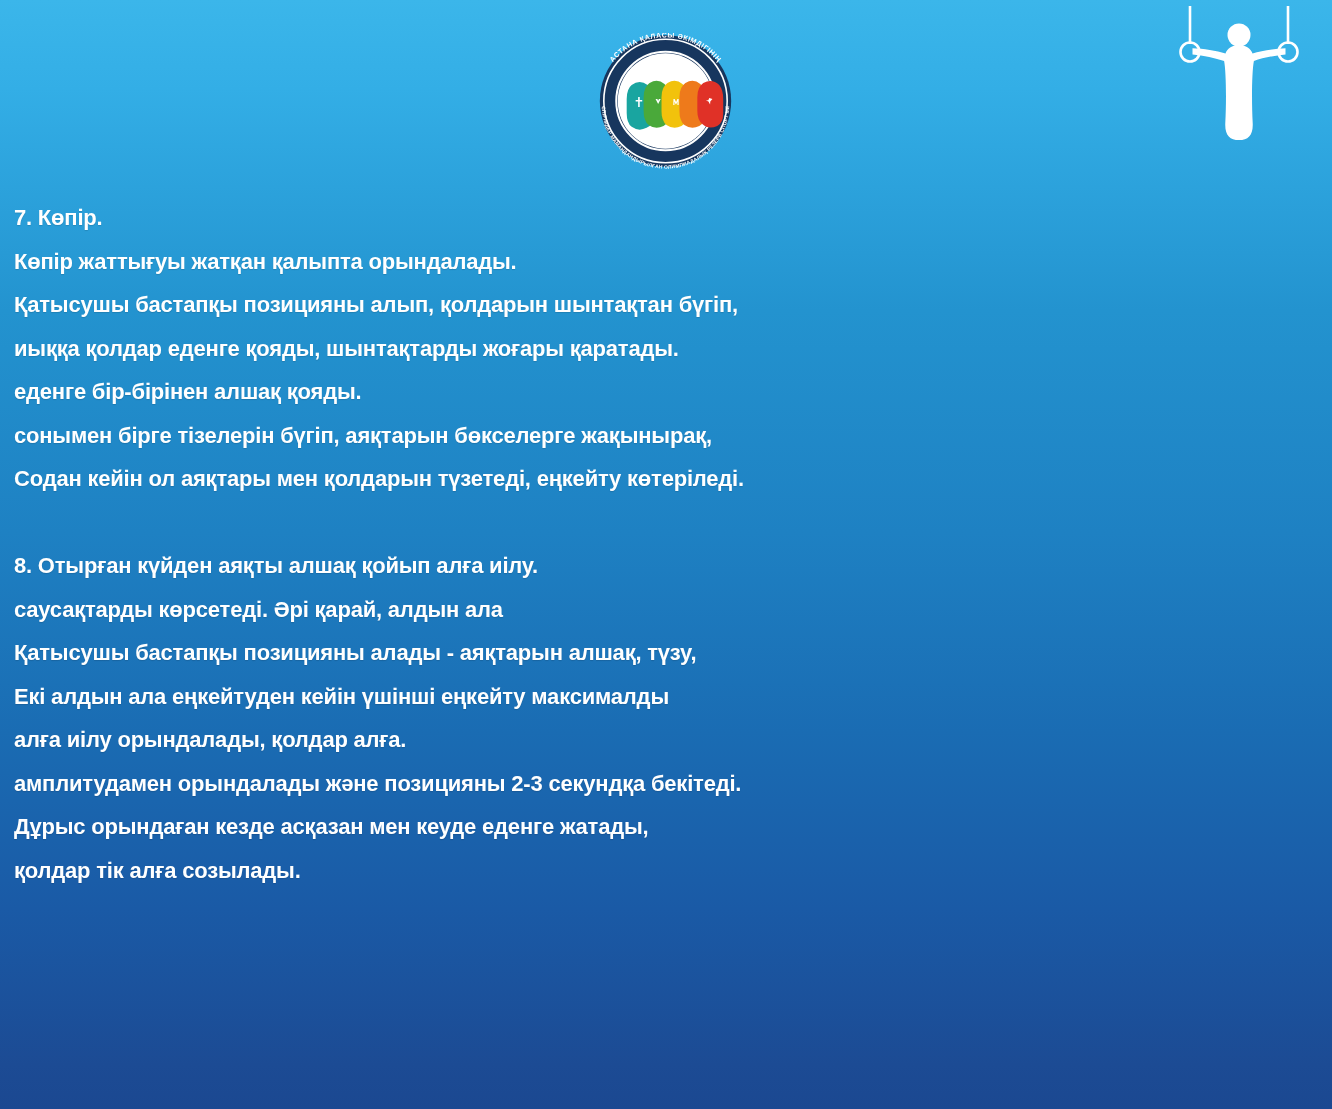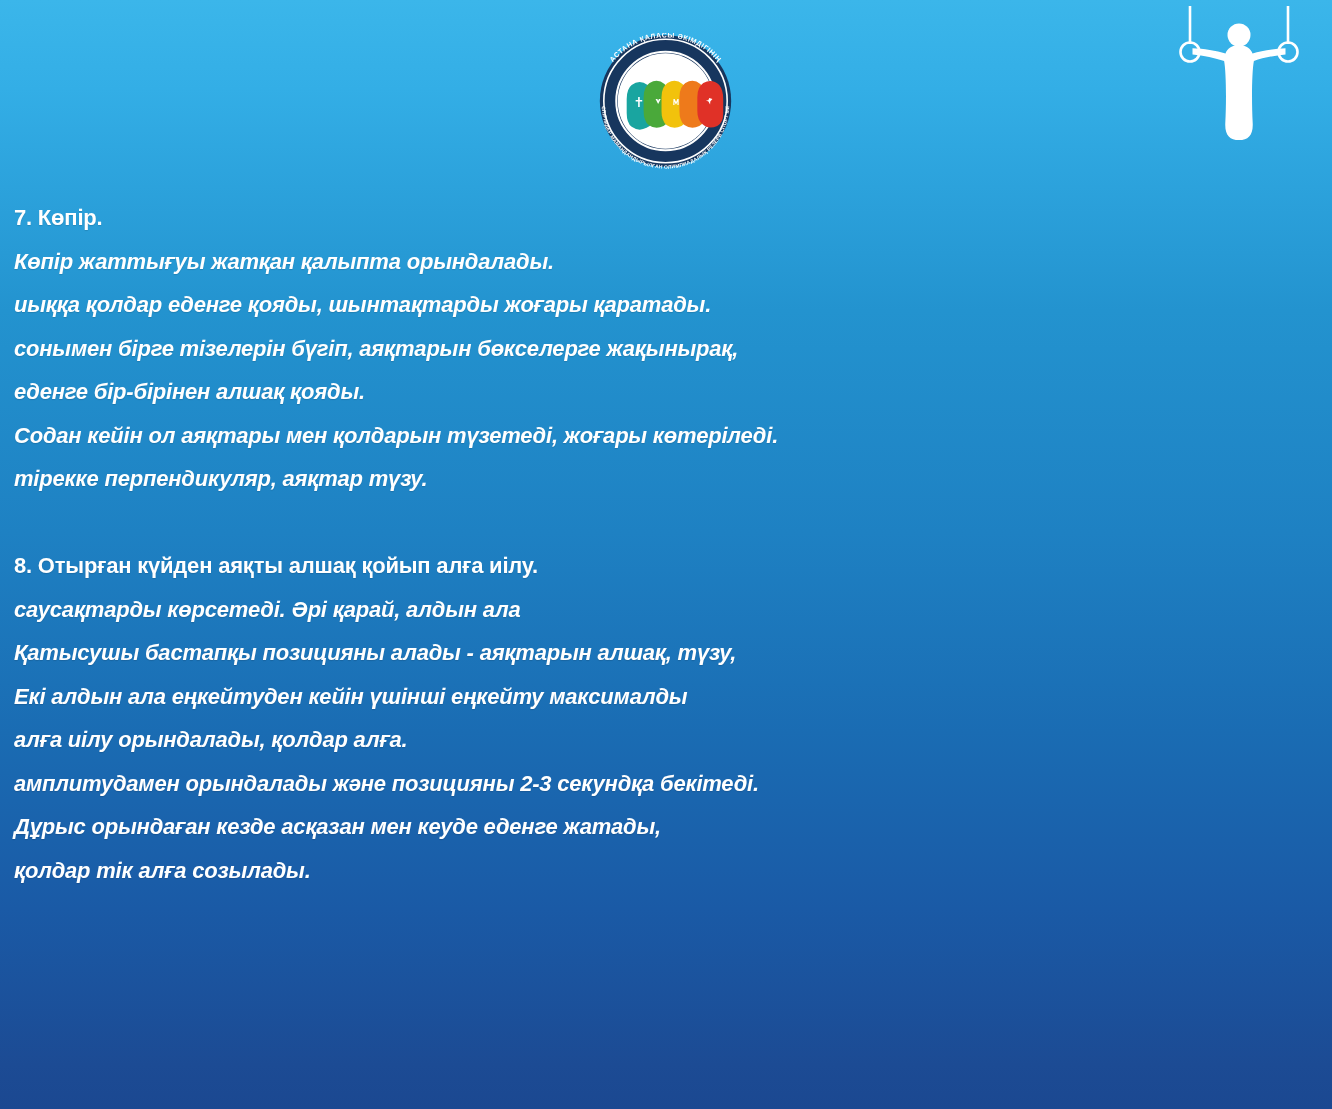--- a/index.html
+++ b/index.html
@@ -63,21 +63,20 @@
     font-size: 22px;
     line-height: 43.5px;
     letter-spacing: -0.2px;
     text-shadow: 0 1px 1px rgba(0,0,0,0.13);
     padding: 0 14px;
   }
 
   #body-text .line {
     display: block;
     white-space: nowrap;
-    font-style: italic;
   }
 
   #body-text .heading {
     display: block;
     white-space: nowrap;
   }
 
   #body-text .spacer {
     display: block;
     height: 43.5px;
@@ -151,25 +150,25 @@
                  c 1.5 -4.5 6.5 -8.5 13.5 -8.5 z"></path>
       </g>
     </svg>
   </div>
 
   <div id="body-text">
 
     <div class="para">
       <span class="heading">7. Көпір.</span>
       <span class="line">Көпір жаттығуы жатқан қалыпта орындалады.</span>
+      <span class="line">Қатысушы бастапқы позицияны алып, қолдарын шынтақтан бүгіп,</span>
       <span class="line">иыққа қолдар еденге қояды, шынтақтарды жоғары қаратады.</span>
+      <span class="line">еденге бір-бірінен алшақ қояды.</span>
       <span class="line">сонымен бірге тізелерін бүгіп, аяқтарын бөкселерге жақынырақ,</span>
-      <span class="line">еденге бір-бірінен алшақ қояды.</span>
-      <span class="line">Содан кейін ол аяқтары мен қолдарын түзетеді, жоғары көтеріледі.</span>
-      <span class="line">тірекке перпендикуляр, аяқтар түзу.</span>
+      <span class="line">Содан кейін ол аяқтары мен қолдарын түзетеді, еңкейту көтеріледі.</span>
     </div>
 
     <span class="spacer"></span>
 
     <div class="para">
       <span class="heading">8. Отырған күйден аяқты алшақ қойып алға иілу.</span>
       <span class="line">саусақтарды көрсетеді. Әрі қарай, алдын ала</span>
       <span class="line">Қатысушы бастапқы позицияны алады - аяқтарын алшақ, түзу,</span>
       <span class="line">Екі алдын ала еңкейтуден кейін үшінші еңкейту максималды</span>
       <span class="line">алға иілу орындалады, қолдар алға.</span>

